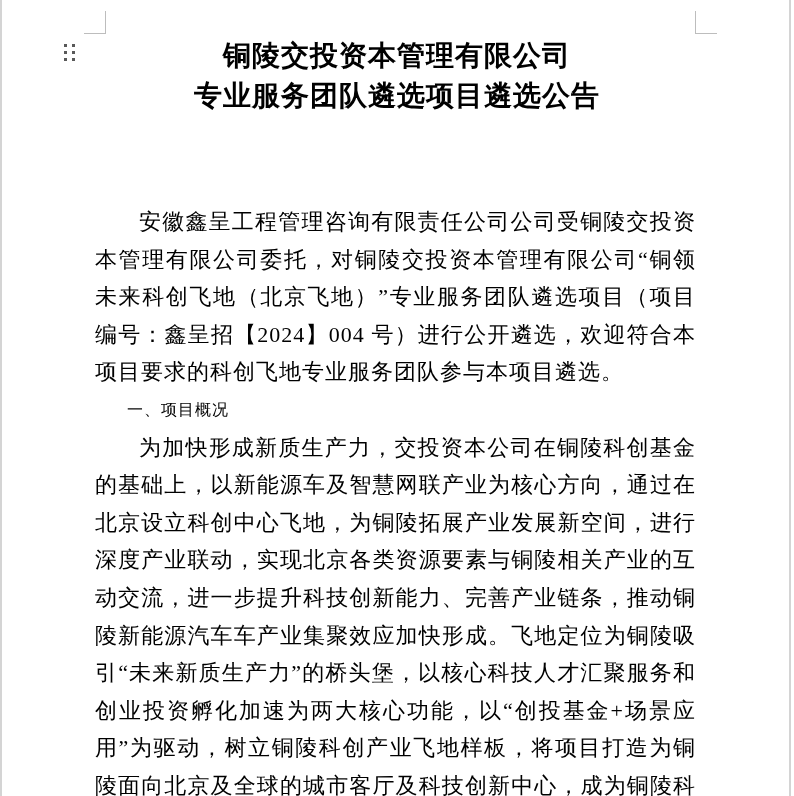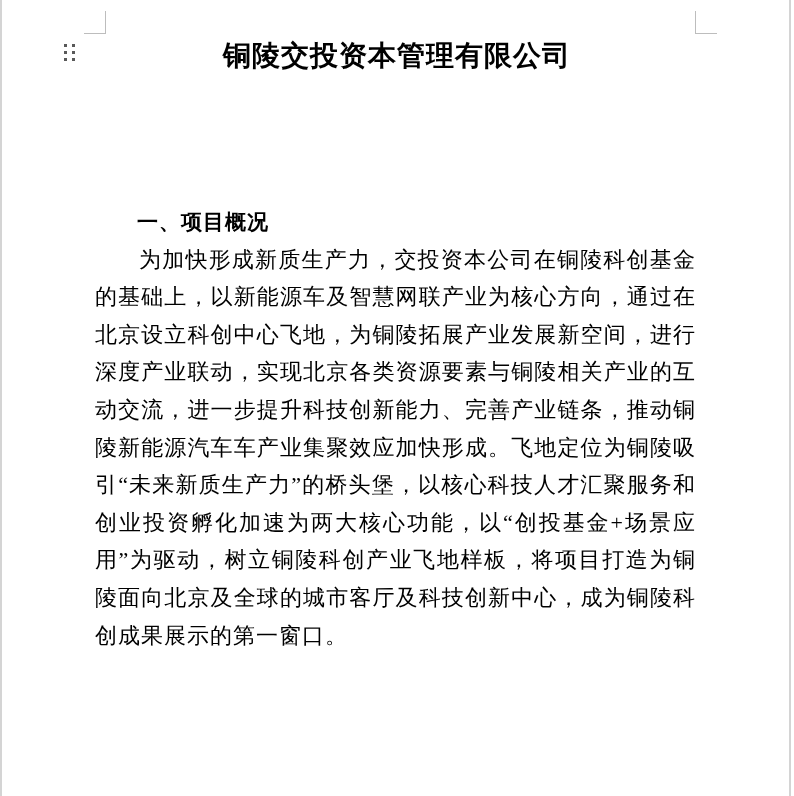--- a/index.html
+++ b/index.html
@@ -80,24 +80,24 @@
     width: 601px;
     font-size: 22px;
     line-height: 37.6px;
     letter-spacing: 1px;
   }
   .body-para {
     text-align: justify;
     text-indent: 2em;
   }
   .heading-para {
-    font-weight: bold;
+    font-weight: normal;
     text-indent: 2em;
     font-family: "Liberation Sans", "DejaVu Sans", sans-serif;
-    font-size: 21px;
+    font-size: 16px;
   }
 </style>
 </head>
 <body>
 
 <div class="page">
 
   <div class="edge-left"></div>
   <div class="edge-right"></div>
 
@@ -108,20 +108,22 @@
     <span class="dot"></span>
     <span class="dot"></span>
     <span class="dot"></span>
     <span class="dot"></span>
     <span class="dot"></span>
     <span class="dot"></span>
   </div>
 
   <div class="doc-title">
     <div class="title-line">铜陵交投资本管理有限公司</div>
+    <div class="title-line">专业服务团队遴选项目遴选公告</div>
   </div>
 
   <div class="doc-body">
+    <p class="body-para">安徽鑫呈工程管理咨询有限责任公司公司受铜陵交投资本管理有限公司委托，对铜陵交投资本管理有限公司“铜领未来科创飞地（北京飞地）”专业服务团队遴选项目（项目编号：鑫呈招【2024】004 号）进行公开遴选，欢迎符合本项目要求的科创飞地专业服务团队参与本项目遴选。</p>
     <p class="heading-para">一、项目概况</p>
     <p class="body-para">为加快形成新质生产力，交投资本公司在铜陵科创基金的基础上，以新能源车及智慧网联产业为核心方向，通过在北京设立科创中心飞地，为铜陵拓展产业发展新空间，进行深度产业联动，实现北京各类资源要素与铜陵相关产业的互动交流，进一步提升科技创新能力、完善产业链条，推动铜陵新能源汽车车产业集聚效应加快形成。飞地定位为铜陵吸引“未来新质生产力”的桥头堡，以核心科技人才汇聚服务和创业投资孵化加速为两大核心功能，以“创投基金+场景应用”为驱动，树立铜陵科创产业飞地样板，将项目打造为铜陵面向北京及全球的城市客厅及科技创新中心，成为铜陵科创成果展示的第一窗口。</p>
   </div>
 
 </div>
 
 </body></html>

